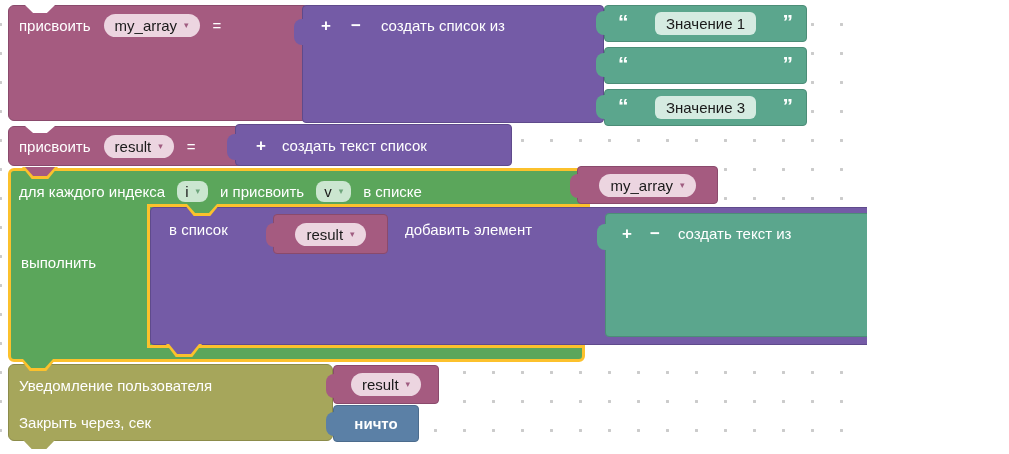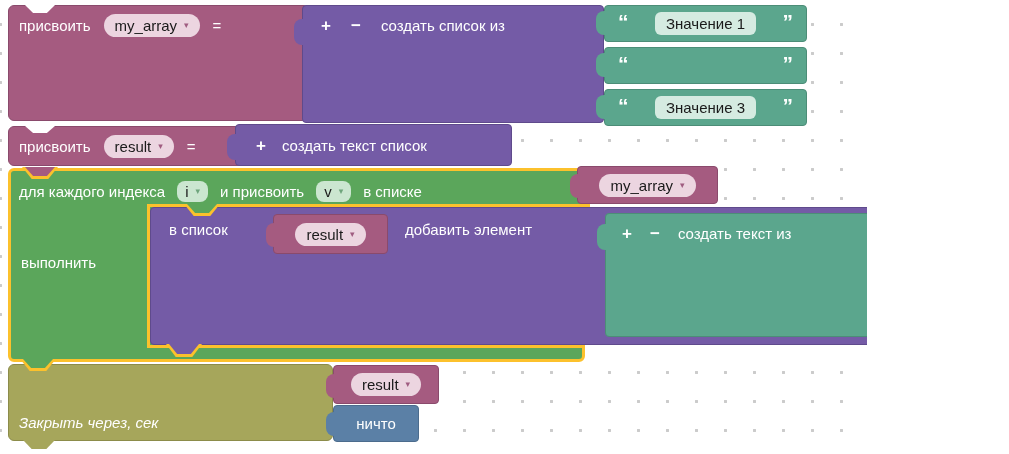--- a/index.html
+++ b/index.html
@@ -9,21 +9,21 @@
     background-color:#ffffff;
     background-image:radial-gradient(circle,#cbcbcb 1.4px,transparent 1.6px);
     background-size:29px 29px;background-position:15px 10px;
   }
   .block{position:absolute;box-sizing:border-box;}
   .maroon{background:#a55b80;border:1px solid #8a4a6c;}
   .purple{background:#745ba6;border:1px solid #5f4a8c;}
   .greenbg{background:#5ba65b;}
   .teal{background:#5ba68d;border:1px solid #4c8d77;}
   .olive{background:#a6a65b;border:1px solid #8c8c4a;}
-  .blue{background:#5b80a6;border:1px solid #4c6c8d;}
+  .blue{background:#5b80a6;border:1px solid #4c6c8d;font-weight:bold;}
   .r4{border-radius:4px;} .r6{border-radius:6px;}
   .row{position:absolute;display:flex;align-items:center;}
   .label{color:#ffffff;font-size:15px;white-space:nowrap;}
   .opbtn{color:#ffffff;font-size:17px;font-weight:bold;line-height:1;cursor:pointer;}
   .pill{display:inline-flex;align-items:center;gap:7px;background:#ecd5e0;color:#1a1a1a;
         font-size:15px;border-radius:12px;padding:3px 11px;white-space:nowrap;cursor:pointer;}
   .pill .arr{font-size:9px;color:#a05c80;line-height:1;}
   .pill-green{background:#cbe6d0;border-radius:8px;}
   .pill-green .arr{color:#6fa57c;}
   .pill-mint{background:#d5ebe1;border-radius:6px;}
@@ -190,21 +190,22 @@
 
   <div class="block maroon r4 vcenter" style="left:883px;top:297px;width:63px;height:38px;">
     <div class="tab tab-maroon" style="left:-8px;top:7px;height:24px;"></div>
     <span class="pill" style="padding:2px 8px;">
       <span>v</span>
       <span class="arr">▾</span>
     </span>
   </div>
 
   <div class="block olive r6" style="left:8px;top:364px;width:325px;height:77px;">
-    <span class="label" style="position:absolute;left:10px;top:49px;font-style:italic;">Закрыть через, сек</span>
+    <span class="label" style="position:absolute;left:10px;top:12px;">Уведомление пользователя</span>
+    <span class="label" style="position:absolute;left:10px;top:49px;">Закрыть через, сек</span>
     <div class="notch" style="left:14px;bottom:-9px;width:32px;height:9px;background:#a6a65b;"></div>
   </div>
 
   <div class="notch yellow" style="left:20px;top:359px;width:36px;height:12px;"></div>
   <div class="notch greenbg" style="left:23px;top:359px;width:30px;height:9px;"></div>
 
   <div class="block maroon r4 vcenter" style="left:333px;top:365px;width:106px;height:39px;">
     <div class="tab tab-maroon" style="left:-8px;top:8px;height:24px;"></div>
     <span class="pill">
       <span>result</span>

